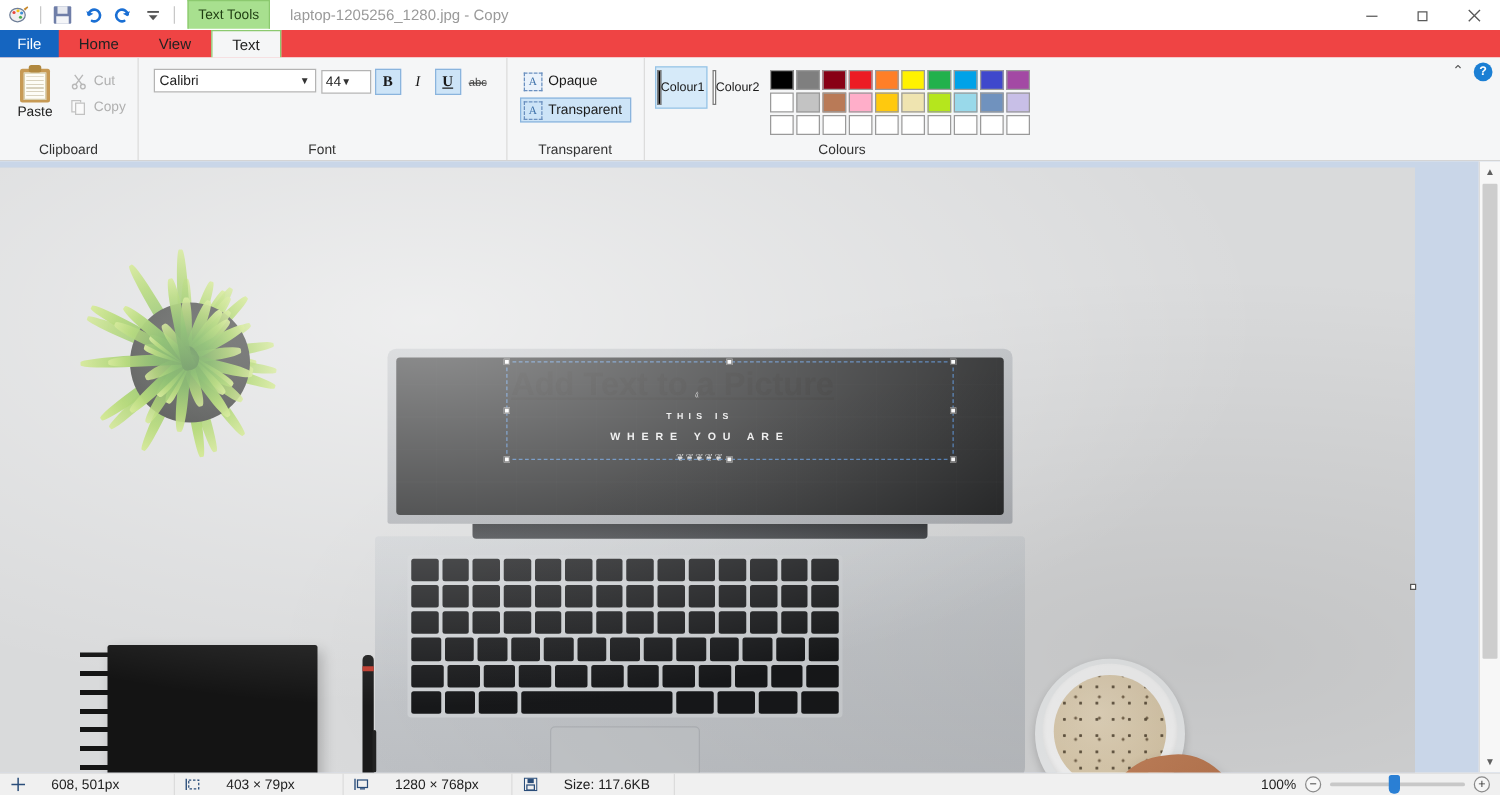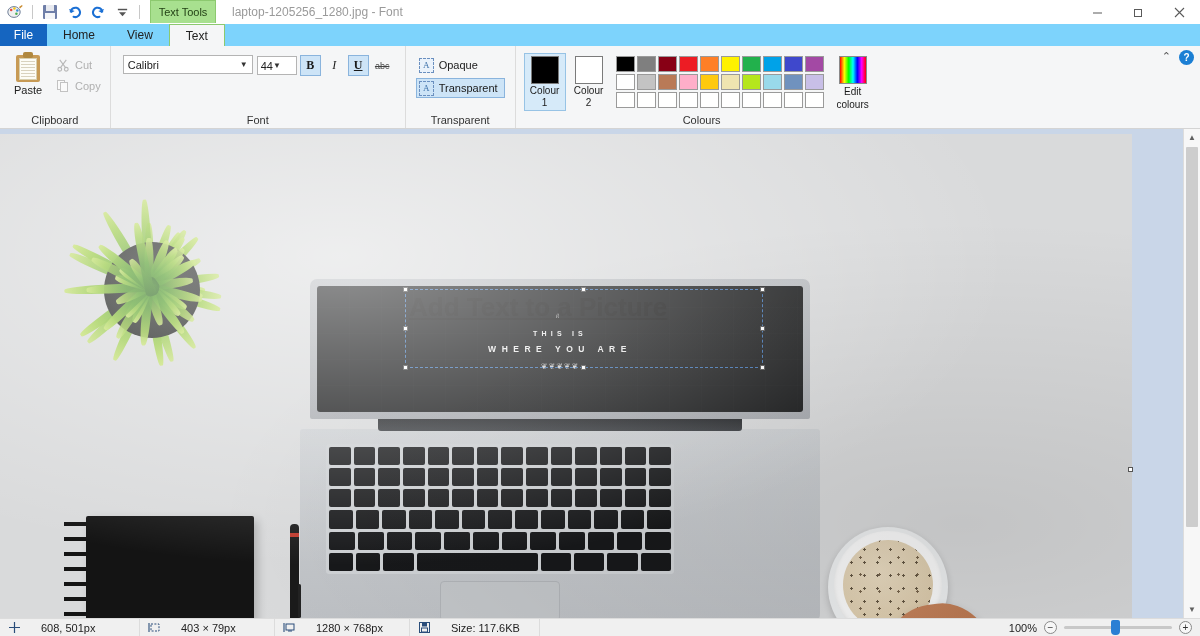--- a/index.html
+++ b/index.html
@@ -32,21 +32,21 @@
   }
   .title-text {
     position:absolute; left:232px; top:0; height:24px; display:flex; align-items:center;
     font-size:12px; color:#9a9a9a;
   }
   .win-btns { position:absolute; right:0; top:0; height:24px; display:flex; }
   .win-btn { width:41px; height:24px; display:flex; align-items:center; justify-content:center; color:#5a5a5a; }
   .win-btn svg { display:block; }
 
   
-  .tabstrip { height: 22px; display:flex; align-items:flex-end; position:relative; background:#7dd3fc; flex:none; }
+  .tabstrip { height: 22px; display:flex; align-items:flex-end; position:relative; background:#ef4444; flex:none; }
   .tab-file {
     width:47px; height:22px; background:#1565c0; color:#fff;
     display:flex; align-items:center; justify-content:center; font-size:12px;
   }
   .tab {
     height:22px; padding:0 16px; display:flex; align-items:center; justify-content:center;
     font-size:12px; color:#222; background:transparent;
   }
   .tab.active {
     background:#f5f6f7; border:1px solid #8cc96f; border-bottom:none;
@@ -106,21 +106,21 @@
 
   .bgbox { display:flex; flex-direction:column; gap:3px; padding-top:5px; }
   .bgbtn { display:flex; align-items:center; gap:5px; height:20px; padding:1px 6px 1px 2px;
            font-size:11px; color:#1a1a1a; border:1px solid transparent; }
   .bgbtn.on { background:#cde4f7; border-color:#8ab4dd; }
   .bgico { width:15px;height:15px; border:1px dashed #6a8fbf; display:flex; align-items:center;
            justify-content:center; font-size:9px; color:#3b6fa8; font-family:"Liberation Serif",serif; }
   .bgico.op { background:#eaf2fb; }
 
   .colbox { display:flex; align-items:flex-start; padding-top:3px; gap:2px; }
-  .colsel { width:42px; display:flex; flex-direction:column; align-items:center; padding:2px 1px; border:1px solid transparent;}
+  .colsel { width:42px; display:flex; flex-direction:row; align-items:center; padding:2px 1px; border:1px solid transparent;}
   .colsel.active { background:#d6eaf9; border-color:#97c3e5; }
   .colsw { width:28px; height:28px; border:1px solid #7b7b7b; }
   .colsel .cl { font-size:10px; color:#1a1a1a; line-height:11px; text-align:center; margin-top:1px; }
 
   .palette { display:grid; grid-template-columns: repeat(10, 19px); grid-auto-rows:16px; gap:2px; padding-top:3px; margin-left:4px; }
   .sw { width:19px; height:16px; border:1px solid #9a9a9a; }
 
   .edit-colours, .paint3d {
     width:54px; display:flex; flex-direction:column; align-items:center; padding-top:3px;
   }
@@ -287,21 +287,21 @@
             <path d="M3.2 6.6 L10.8 6.6 L7 11 Z" fill="#555"></path>
           </svg>
       </div>
       <div class="sep"></div>
     </div>
 
     <div class="ctx-tabgroup">
       <span>Text Tools</span>
     </div>
 
-    <div class="title-text">laptop-1205256_1280.jpg - Font</div>
+    <div class="title-text">laptop-1205256_1280.jpg - Copy</div>
 
     <div class="win-btns">
       <div class="win-btn">
         <svg width="11" height="11" viewBox="0 0 11 11">
             <rect x="1" y="5.5" width="9" height="1" fill="#5a5a5a"></rect>
           </svg>
       </div>
       <div class="win-btn">
         <svg width="11" height="11" viewBox="0 0 11 11">
             <rect x="1.5" y="2.5" width="7" height="7" fill="none" stroke="#5a5a5a" stroke-width="1"></rect>
@@ -448,25 +448,20 @@
               <div class="sw" style="background: rgb(255, 255, 255);"></div>
               <div class="sw" style="background: rgb(255, 255, 255);"></div>
               <div class="sw" style="background: rgb(255, 255, 255);"></div>
               <div class="sw" style="background: rgb(255, 255, 255);"></div>
               <div class="sw" style="background: rgb(255, 255, 255);"></div>
               <div class="sw" style="background: rgb(255, 255, 255);"></div>
               <div class="sw" style="background: rgb(255, 255, 255);"></div>
               <div class="sw" style="background: rgb(255, 255, 255);"></div>
               <div class="sw" style="background: rgb(255, 255, 255);"></div>
             </div>
-          <div class="edit-colours">
-            <div class="ec-swatch"></div>
-            <div class="ec-lbl">Edit</div>
-            <div class="ec-lbl">colours</div>
-          </div>
         </div>
       </div>
       <div class="gname">Colours</div>
     </div>
 
 
     <div class="ribbon-right">
       <div class="collapse-chev">⌃</div>
       <div class="helpbtn">
         <span>?</span>

